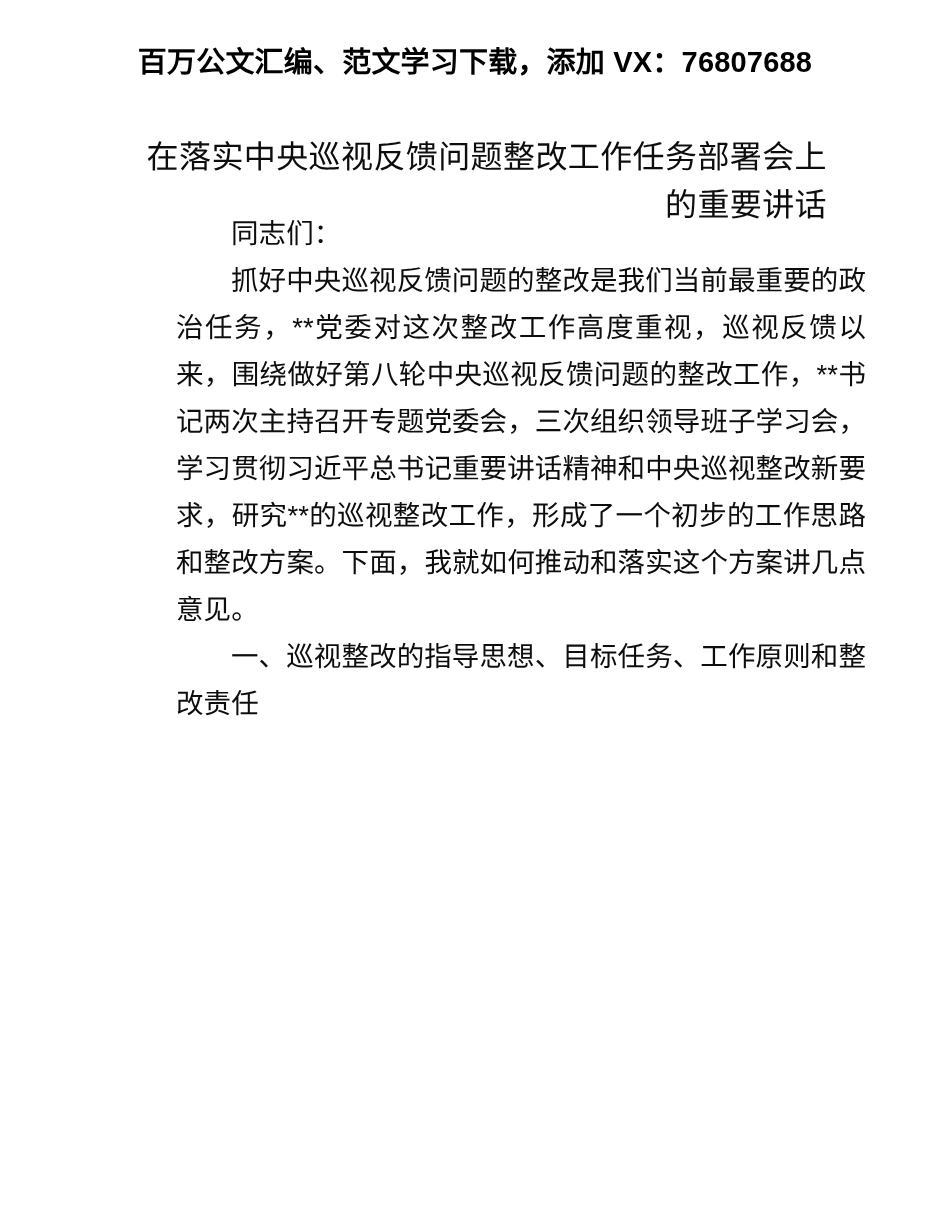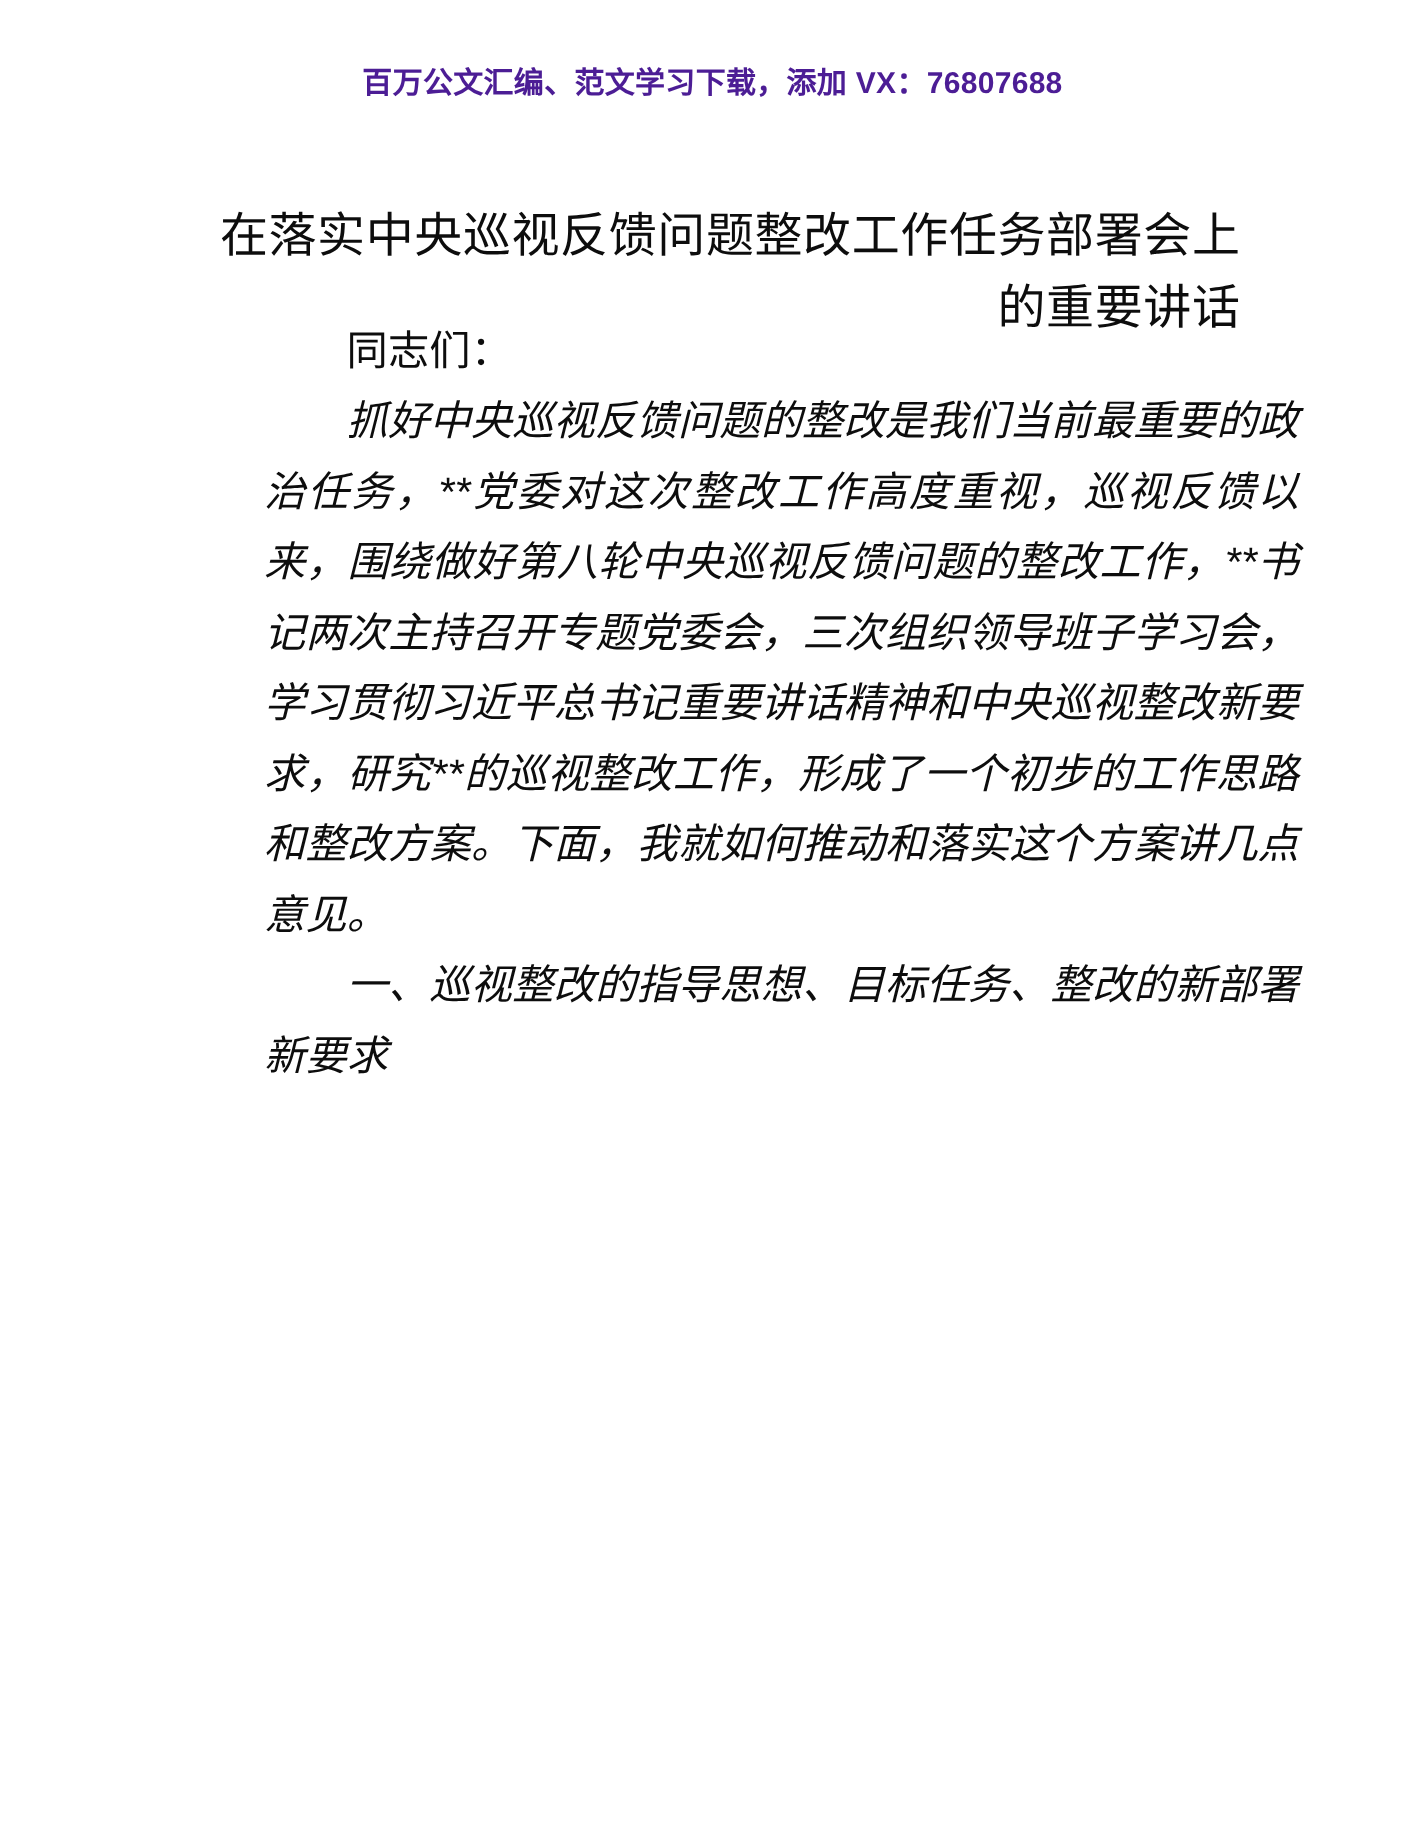--- a/index.html
+++ b/index.html
@@ -26,24 +26,24 @@
     box-sizing: border-box;
   }
 
   
   .promo-header {
     position: absolute;
     top: 44px;
     left: 0;
     width: 950px;
     text-align: center;
-    font-size: 20px;
+    font-size: 29px;
     font-weight: bold;
     letter-spacing: 0.2px;
-    color: #4c1d95;
+    color: #000000;
     line-height: 1.25;
     white-space: nowrap;
   }
 
   
   .doc-title {
     position: absolute;
     top: 112px;
     left: 137px;
     width: 690px;
@@ -78,21 +78,20 @@
   .para.indent {
     text-indent: 2em;
   }
 
   .para.salutation {
     text-indent: 2em;
   }
 
   .para + .para {
     margin-top: 0;
-    font-style: italic;
   }
 
   .para.heading {
     text-indent: 2em;
     font-weight: normal;
   }
 
   
   .clip-bottom {
     overflow: hidden;
@@ -106,18 +105,18 @@
   <div class="promo-header">百万公文汇编、范文学习下载，添加 VX：76807688</div>
 
   <h1 class="doc-title">在落实中央巡视反馈问题整改工作任务部署会上的重要讲话</h1>
 
   <div class="body-block">
 
     <p class="para salutation">同志们：</p>
 
     <p class="para indent">抓好中央巡视反馈问题的整改是我们当前最重要的政治任务，**党委对这次整改工作高度重视，巡视反馈以来，围绕做好第八轮中央巡视反馈问题的整改工作，**书记两次主持召开专题党委会，三次组织领导班子学习会，学习贯彻习近平总书记重要讲话精神和中央巡视整改新要求，研究**的巡视整改工作，形成了一个初步的工作思路和整改方案。下面，我就如何推动和落实这个方案讲几点意见。</p>
 
-    <p class="para heading">一、巡视整改的指导思想、目标任务、整改的新部署新要求</p>
+    <p class="para heading">一、巡视整改的指导思想、目标任务、工作原则和整改责任</p>
 
 
   </div>
 
 </div>
 
 </body></html>

